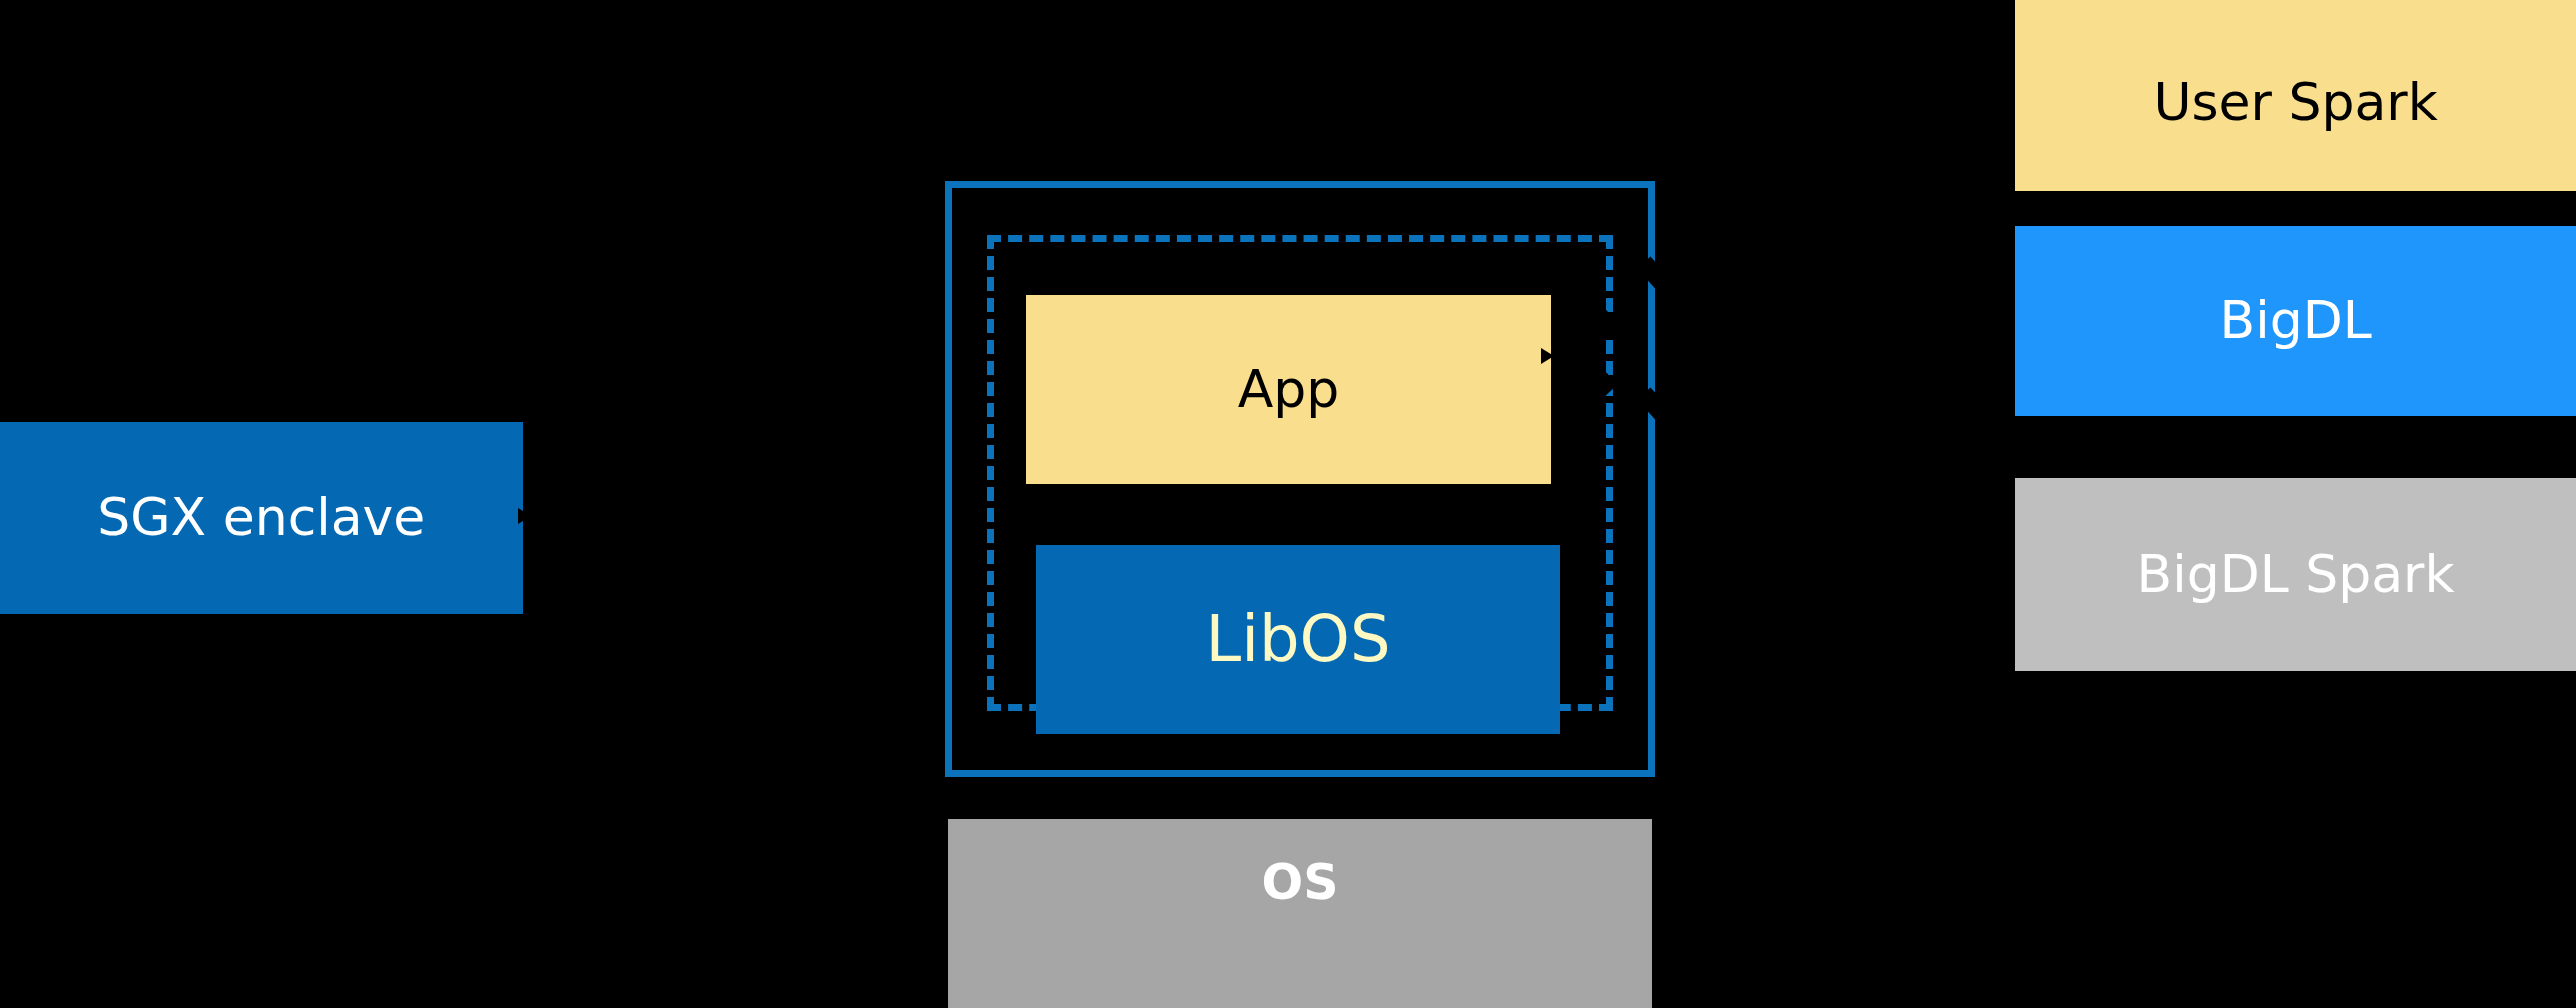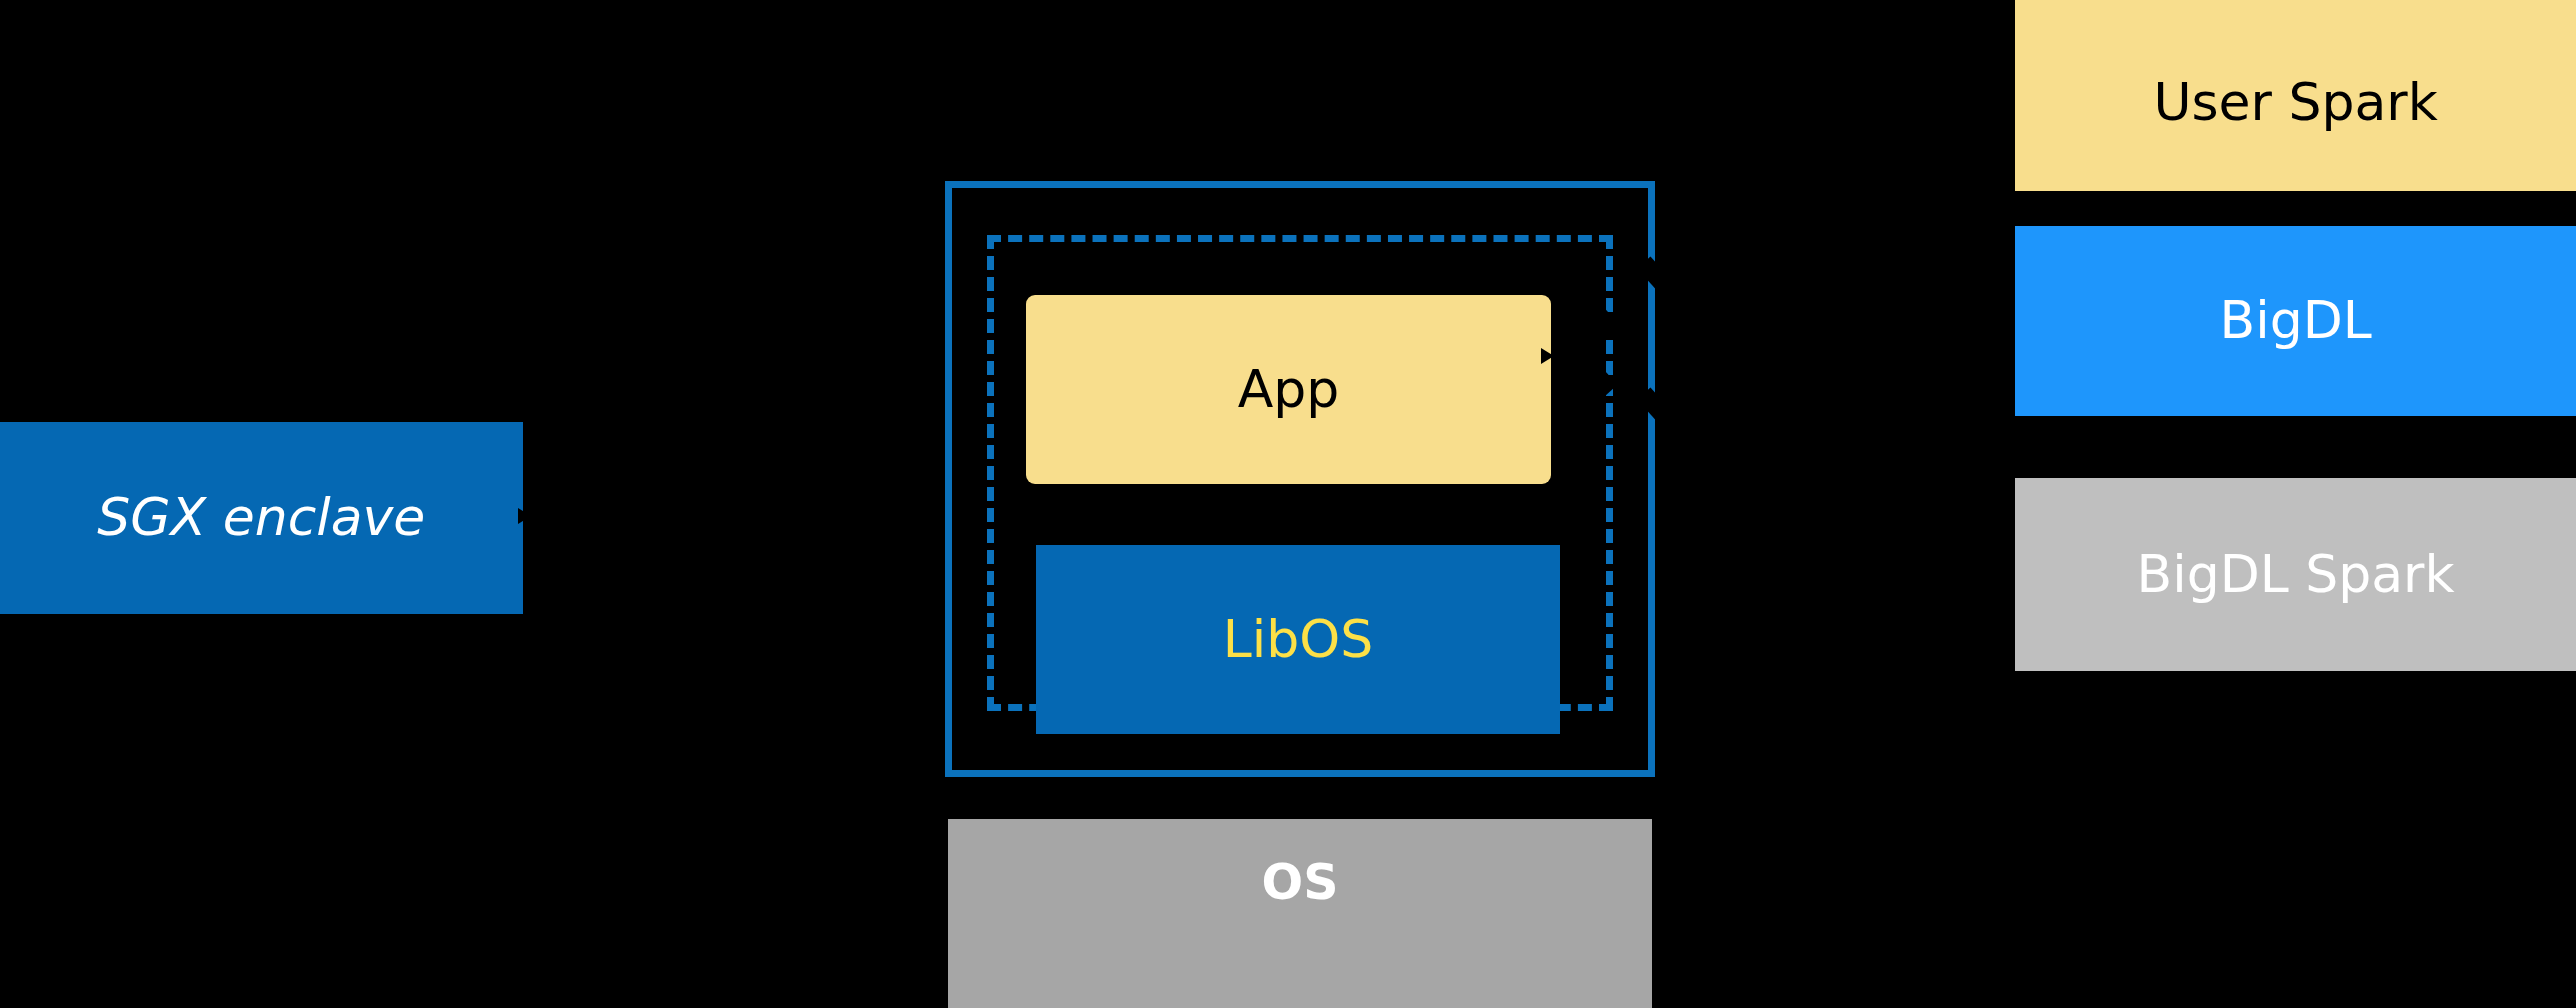--- a/index.html
+++ b/index.html
@@ -32,21 +32,21 @@
   
   #sgx-enclave-box {
     left: -8.4px;
     top: 422px;
     width: 531px;
     height: 192px;
     background: #0568B3;
     color: #FFFFFF;
     font-size: 52px;
   }
-  #sgx-enclave-box .lbl { transform: translateX(4.2px); font-style: italic; }
+  #sgx-enclave-box .lbl { transform: translateX(4.2px); }
 
   
   #enclave-outer-frame {
     left: 945px;
     top: 181px;
     width: 710px;
     height: 596px;
     border: 7.5px solid #0B72BC;
     background: transparent;
   }
@@ -63,32 +63,31 @@
 
   
   #app-box {
     left: 1026px;
     top: 295px;
     width: 525px;
     height: 189px;
     background: #F8DE8D;
     color: #000000;
     font-size: 52px;
-    border-radius: 9px;
   }
 
   
   #libos-box {
     left: 1036px;
     top: 545px;
     width: 524px;
     height: 189px;
     background: #0568B3;
-    color: #fde047;
-    font-size: 52px;
+    color: #fef9c3;
+    font-size: 64px;
   }
 
   
   #os-box {
     left: 948px;
     top: 819px;
     width: 704px;
     height: 209px;
     background: #A6A6A6;
     color: #FFFFFF;

